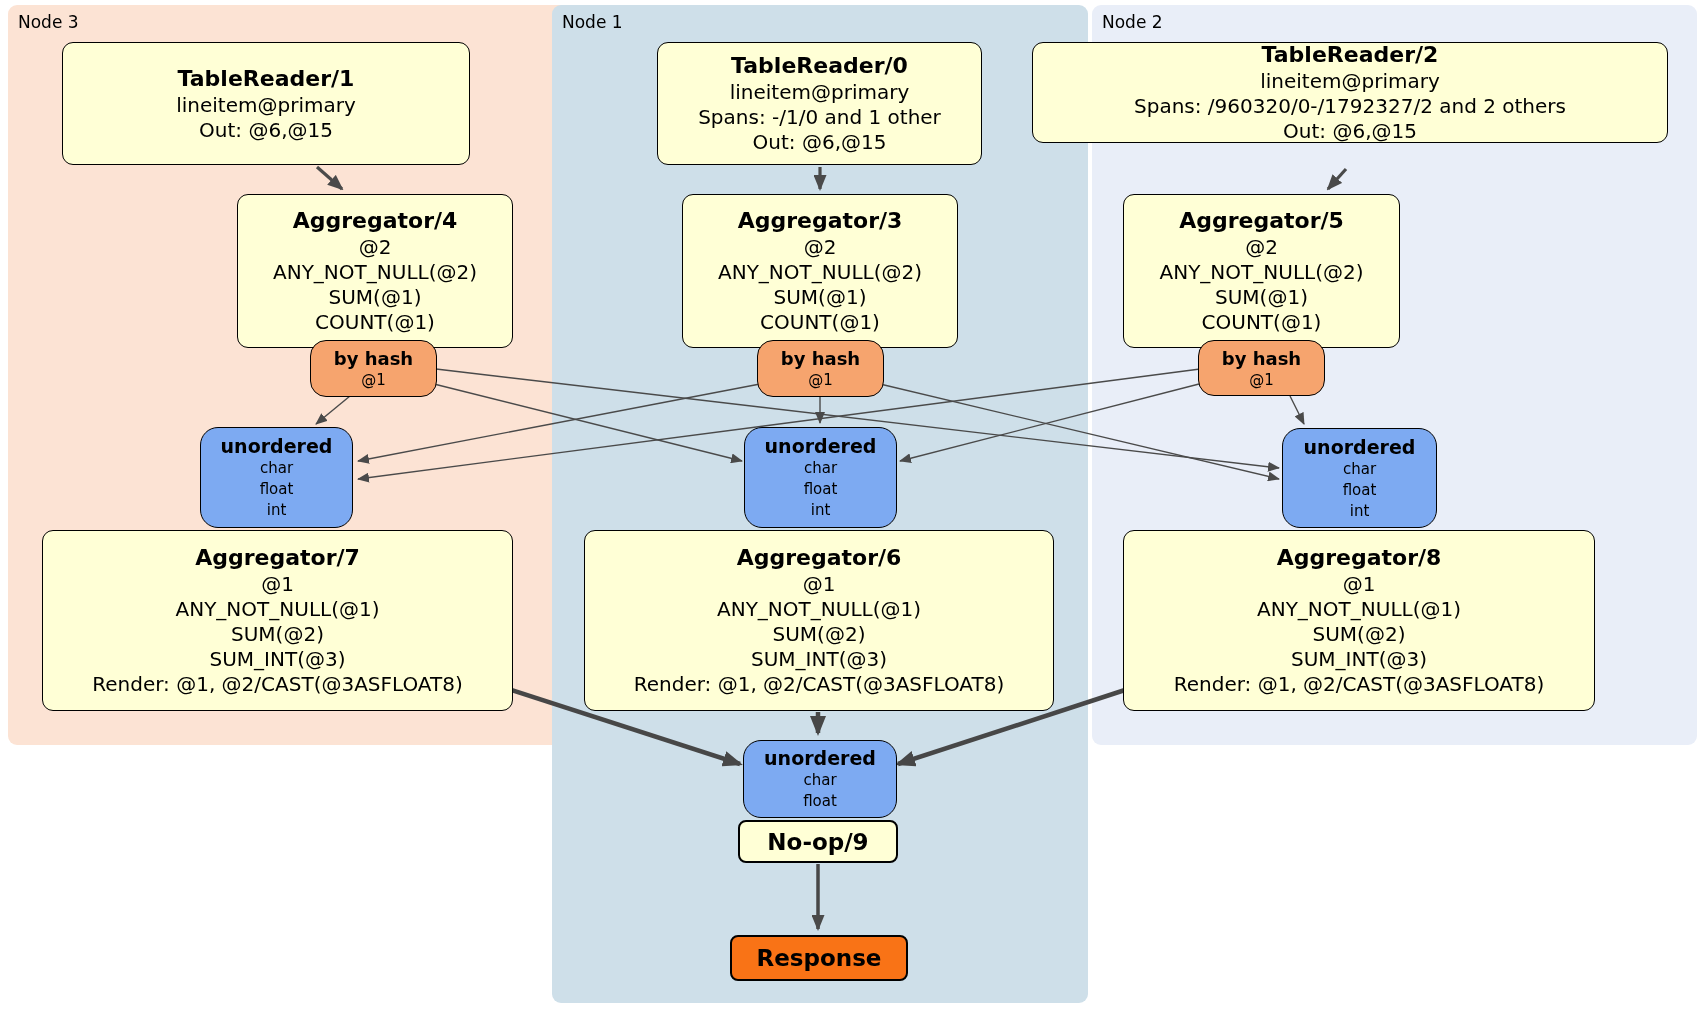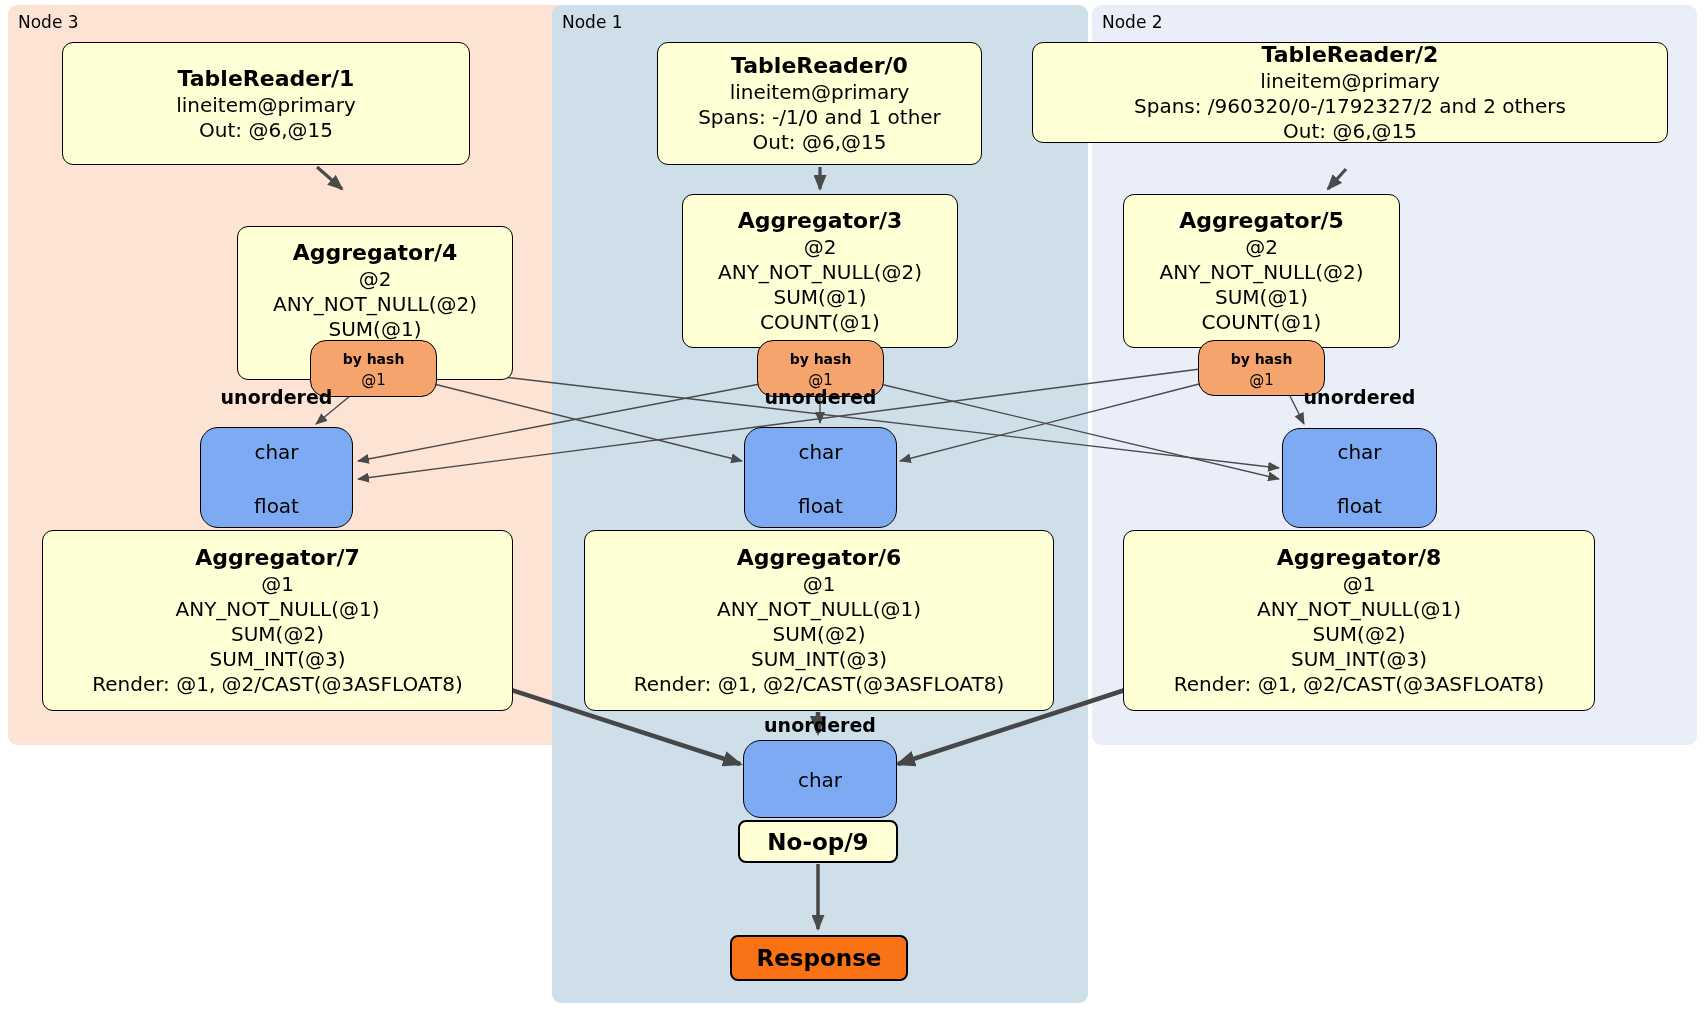--- a/index.html
+++ b/index.html
@@ -12,25 +12,25 @@
   .edges{position:absolute;left:0;top:0;z-index:1;pointer-events:none;}
   .box{
     position:absolute;z-index:2;display:flex;flex-direction:column;
     align-items:center;justify-content:center;text-align:center;
     border:1.7px solid #000;box-sizing:border-box;background:#ffffd6;
   }
   .proc{border-radius:11px;}
   .box-title{font-weight:bold;font-size:22px;line-height:28px;white-space:nowrap;}
   .box-line{font-size:20px;line-height:25px;white-space:nowrap;}
   .router{border-radius:16px;border-width:1.5px;}
-  .router .box-title{font-size:14px;line-height:24px;}
+  .router .box-title{font-size:18px;line-height:24px;}
   .router .box-line{font-size:15px;line-height:19px;}
   .sync{border-radius:18px;border-width:1.5px;}
   .sync .box-title{font-size:19px;line-height:24px;}
-  .sync .box-line{font-size:20px;line-height:21px;margin-top:33px;}
+  .sync .box-line{font-size:15px;line-height:21px;}
   .terminal{border-radius:8px;border-width:2px;}
   .terminal .box-title{font-size:23px;line-height:28px;}
 </style>
 </head>
 <body>
 
 <div class="canvas">
 
   <div class="region" style="left: 8px; top: 5px; width: 540px; height: 740px; background-color: rgb(252, 227, 212); padding-left: 40px;">
     <div class="region-label">Node 3</div>
@@ -75,21 +75,21 @@
 
     <line x1="818" y1="864" x2="818" y2="929" stroke="#474747" stroke-width="3.5" marker-end="url(#ah-m)"></line>
   </svg>
 
   <div class="box proc" style="left: 62px; top: 42px; width: 408px; height: 123px; background-color: rgb(255, 255, 214);">
     <div class="box-title">TableReader/1</div>
     <div class="box-line">lineitem@primary</div>
     <div class="box-line">Out: @6,@15</div>
   </div>
 
-  <div class="box proc" style="left: 237px; top: 194px; width: 276px; height: 154px; background-color: rgb(255, 255, 214); margin-top: 32px;">
+  <div class="box proc" style="left: 237px; top: 194px; width: 276px; height: 154px; background-color: rgb(255, 255, 214);">
     <div class="box-title">Aggregator/4</div>
     <div class="box-line">@2</div>
     <div class="box-line">ANY_NOT_NULL(@2)</div>
     <div class="box-line">SUM(@1)</div>
     <div class="box-line">COUNT(@1)</div>
   </div>
 
   <div class="box router" style="left: 310px; top: 340px; width: 127px; height: 57px; background-color: rgb(246, 164, 110);">
     <div class="box-title">by hash</div>
     <div class="box-line">@1</div>

